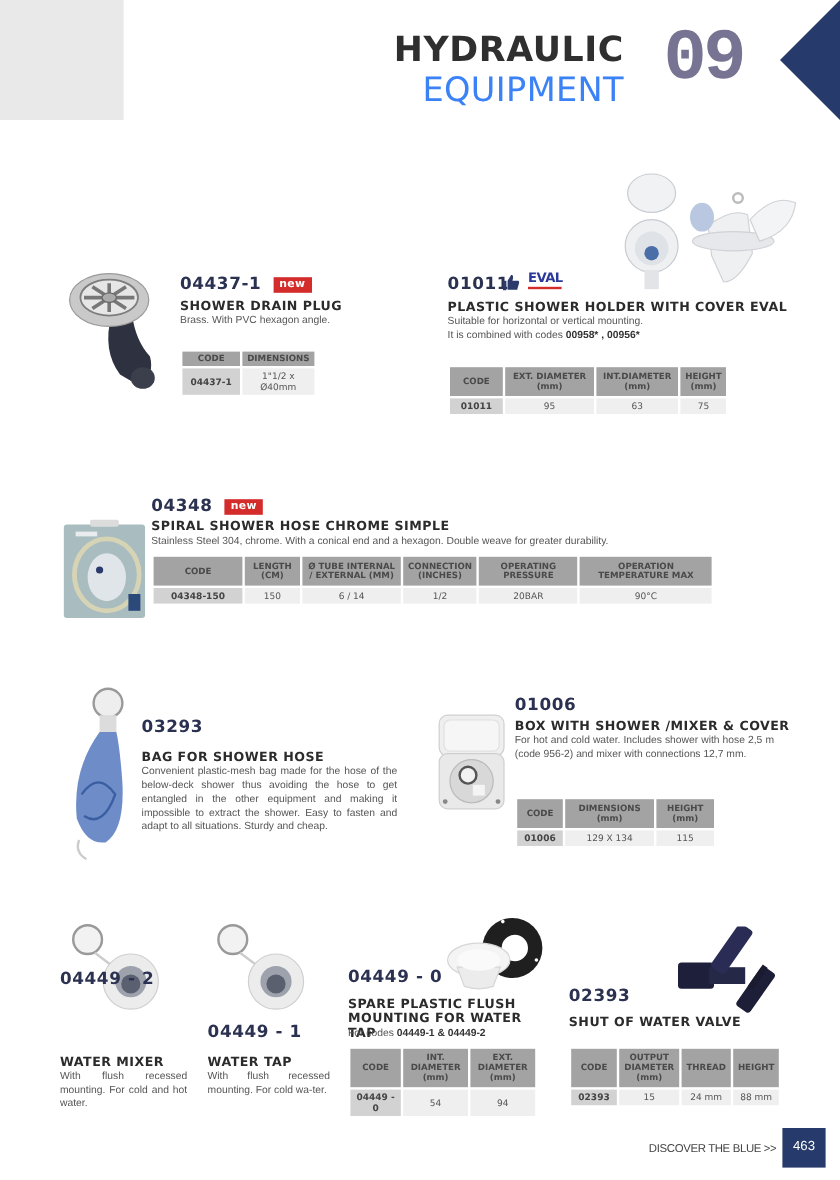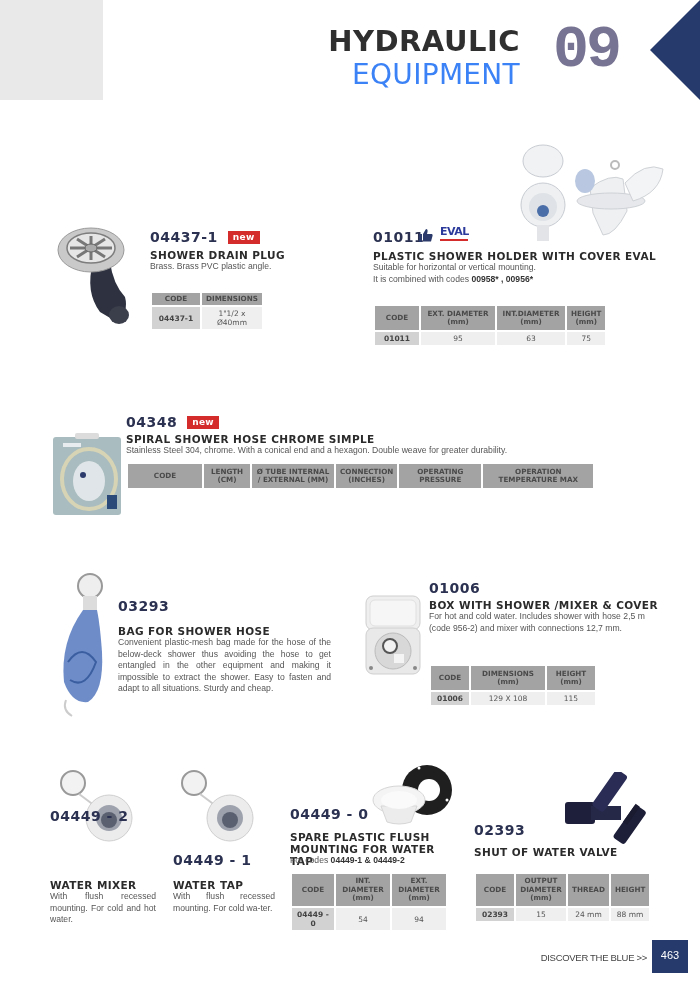--- a/index.html
+++ b/index.html
@@ -61,21 +61,21 @@
       <line x1="22" y1="17" x2="50" y2="35"></line>
         <line x1="50" y1="17" x2="22" y2="35"></line>
     </g>
     <ellipse cx="36" cy="26" rx="6" ry="4" fill="#aaa" stroke="#666"></ellipse>
   </svg>
 </div>
 <div class="abs code" style="left:150px;top:229px;">
   <span>04437-1</span><span class="badge-new">new</span>
 </div>
 <div class="abs pname" style="left:150px;top:249px;">SHOWER DRAIN PLUG</div>
-<div class="abs desc" style="left:150px;top:261px;">Brass. Brass PVC plastic angle.</div>
+<div class="abs desc" style="left:150px;top:261px;">Brass. With PVC hexagon angle.</div>
 <table class="abs spec" style="left:150px;top:291px;">
   <tbody>
       <tr>
     <th style="width:48px;">CODE</th>
     <th style="width:55px;">DIMENSIONS</th>
   </tr>
   <tr>
     <td class="c">04437-1</td>
     <td>1"1/2 x Ø40mm</td>
   </tr>
@@ -150,20 +150,28 @@
 <table class="abs spec" style="left:126px;top:462px;">
   <tbody>
       <tr>
     <th style="width:74px;height:24px;">CODE</th>
     <th style="width:46px;">LENGTH (CM)</th>
     <th style="width:82px;">Ø TUBE INTERNAL / EXTERNAL (MM)</th>
     <th style="width:52px;">CONNECTION (INCHES)</th>
     <th style="width:82px;">OPERATING PRESSURE</th>
     <th style="width:110px;">OPERATION TEMPERATURE MAX</th>
   </tr>
+  <tr>
+    <td class="c">04348-150</td>
+    <td>150</td>
+    <td>6 / 14</td>
+    <td>1/2</td>
+    <td>20BAR</td>
+    <td>90°C</td>
+  </tr>
 </tbody>
   </table>
 
 <div class="abs" style="left:58px;top:572px;">
   <svg width="52" height="145" viewBox="0 0 52 145">
     <circle cx="32" cy="14" r="12" fill="#eee" stroke="#999" stroke-width="2"></circle>
     <rect x="25" y="24" width="14" height="14" fill="#dcdcdc"></rect>
     <path d="M25 38 Q2 70 6 110 Q14 132 30 130 Q46 120 44 80 Q42 52 39 38 Z" fill="#5d80c2" opacity="0.9"></path>
     <path d="M10 90 Q24 70 38 90 Q28 118 12 108" fill="none" stroke="#3a5ea0" stroke-width="2"></path>
     <path d="M8 128 Q4 138 14 144" fill="none" stroke="#ccc" stroke-width="2"></path>
@@ -190,21 +198,21 @@
 <div class="abs desc just" style="left:429px;top:611px;width:216px;">For hot and cold water. Includes shower with hose 2,5 m (code 956-2) and mixer with connections 12,7 mm.</div>
 <table class="abs spec" style="left:429px;top:664px;">
   <tbody>
       <tr>
     <th style="width:38px;height:24px;">CODE</th>
     <th style="width:74px;margin-top:12px;">DIMENSIONS (mm)</th>
     <th style="width:48px;">HEIGHT (mm)</th>
   </tr>
   <tr>
     <td class="c">01006</td>
-    <td>129 X 108</td>
+    <td>129 X 134</td>
     <td>115</td>
   </tr>
 </tbody>
   </table>
 
 <div class="abs" style="left:55px;top:768px;">
   <svg width="80" height="75" viewBox="0 0 80 75">
     <circle cx="18" cy="15" r="12" fill="#f2f2f2" stroke="#999" stroke-width="2"></circle>
     <line x1="24" y1="26" x2="40" y2="38" stroke="#ccc" stroke-width="2"></line>
     <circle cx="54" cy="50" r="23" fill="#ececec" stroke="#cfcfcf"></circle>

